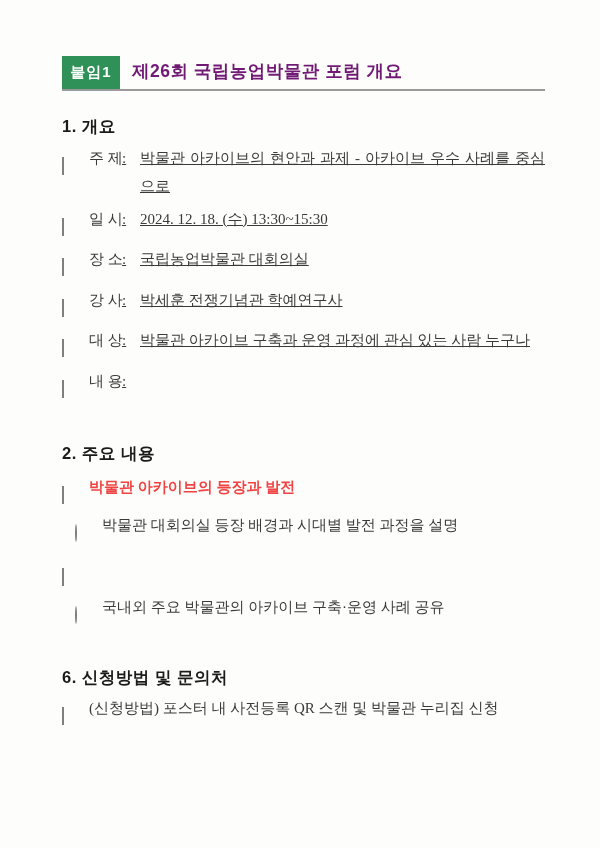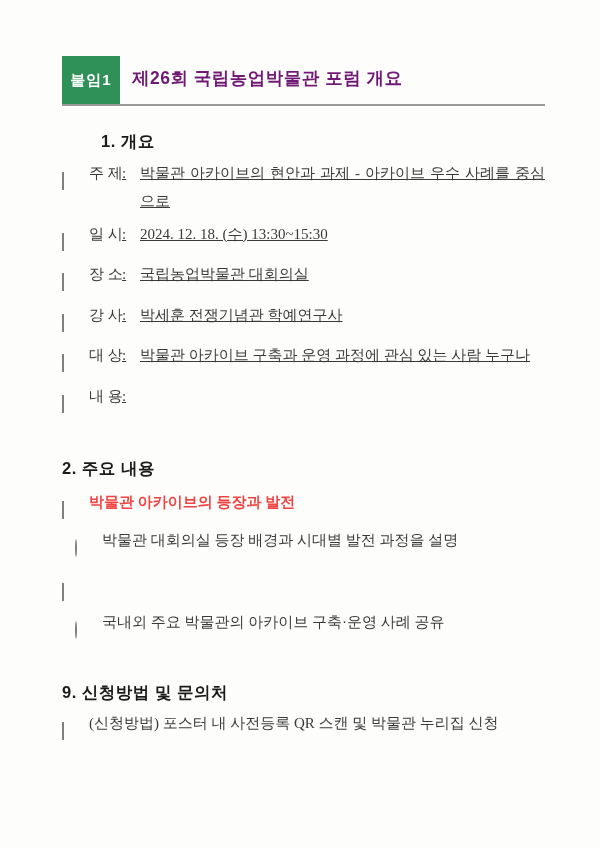--- a/index.html
+++ b/index.html
@@ -24,21 +24,21 @@
     display: flex;
     align-items: stretch;
     border-bottom: 2px solid #9a9a9a;
   }
   .badge {
     flex: none;
     display: inline-flex;
     align-items: center;
     justify-content: center;
     min-width: 58px;
-    height: 48px;
+    height: 33px;
     padding: 0 8px;
     box-sizing: border-box;
     color: #ffffff;
     font-family: "Liberation Sans", "DejaVu Sans", sans-serif;
     font-weight: bold;
     font-size: 15px;
     letter-spacing: 1px;
   }
   .doc-title {
     margin: 0 0 0 12px;
@@ -52,21 +52,21 @@
   }
   
   .section-heading {
     margin: 0;
     font-family: "Liberation Sans", "DejaVu Sans", sans-serif;
     font-weight: bold;
     font-size: 16.5px;
     color: #1b1b1b;
     letter-spacing: 0.5px;
   }
-  .heading-1 { margin-top: 25px; margin-left: 39px; }
+  .heading-1 { margin-top: 25px; }
   .heading-2 { margin-top: 40px; }
   .heading-3 { margin-top: 38px; }
 
   
   .row {
     display: flex;
     align-items: flex-start;
     margin-top: 5px;
     font-size: 15px;
     line-height: 28px;
@@ -189,21 +189,21 @@
   <div>
     <div class="row group-title-row">
       <span class="marker-col"><span class="sq"></span></span>
     </div>
     <div class="row bullet-row">
       <span class="marker-col"><span class="ci"></span></span>
       <span class="text-col no-label">국내외 주요 박물관의 아카이브 구축·운영 사례 공유</span>
     </div>
   </div>
 
-  <h2 class="section-heading heading-3">9. 신청방법 및 문의처</h2>
+  <h2 class="section-heading heading-3">6. 신청방법 및 문의처</h2>
 
   <div>
     <div class="row">
       <span class="marker-col"><span class="sq"></span></span>
       <span class="text-col no-label">(신청방법) 포스터 내 사전등록 QR 스캔 및 박물관 누리집 신청</span>
     </div>
 
   </div>
 
 </div>

